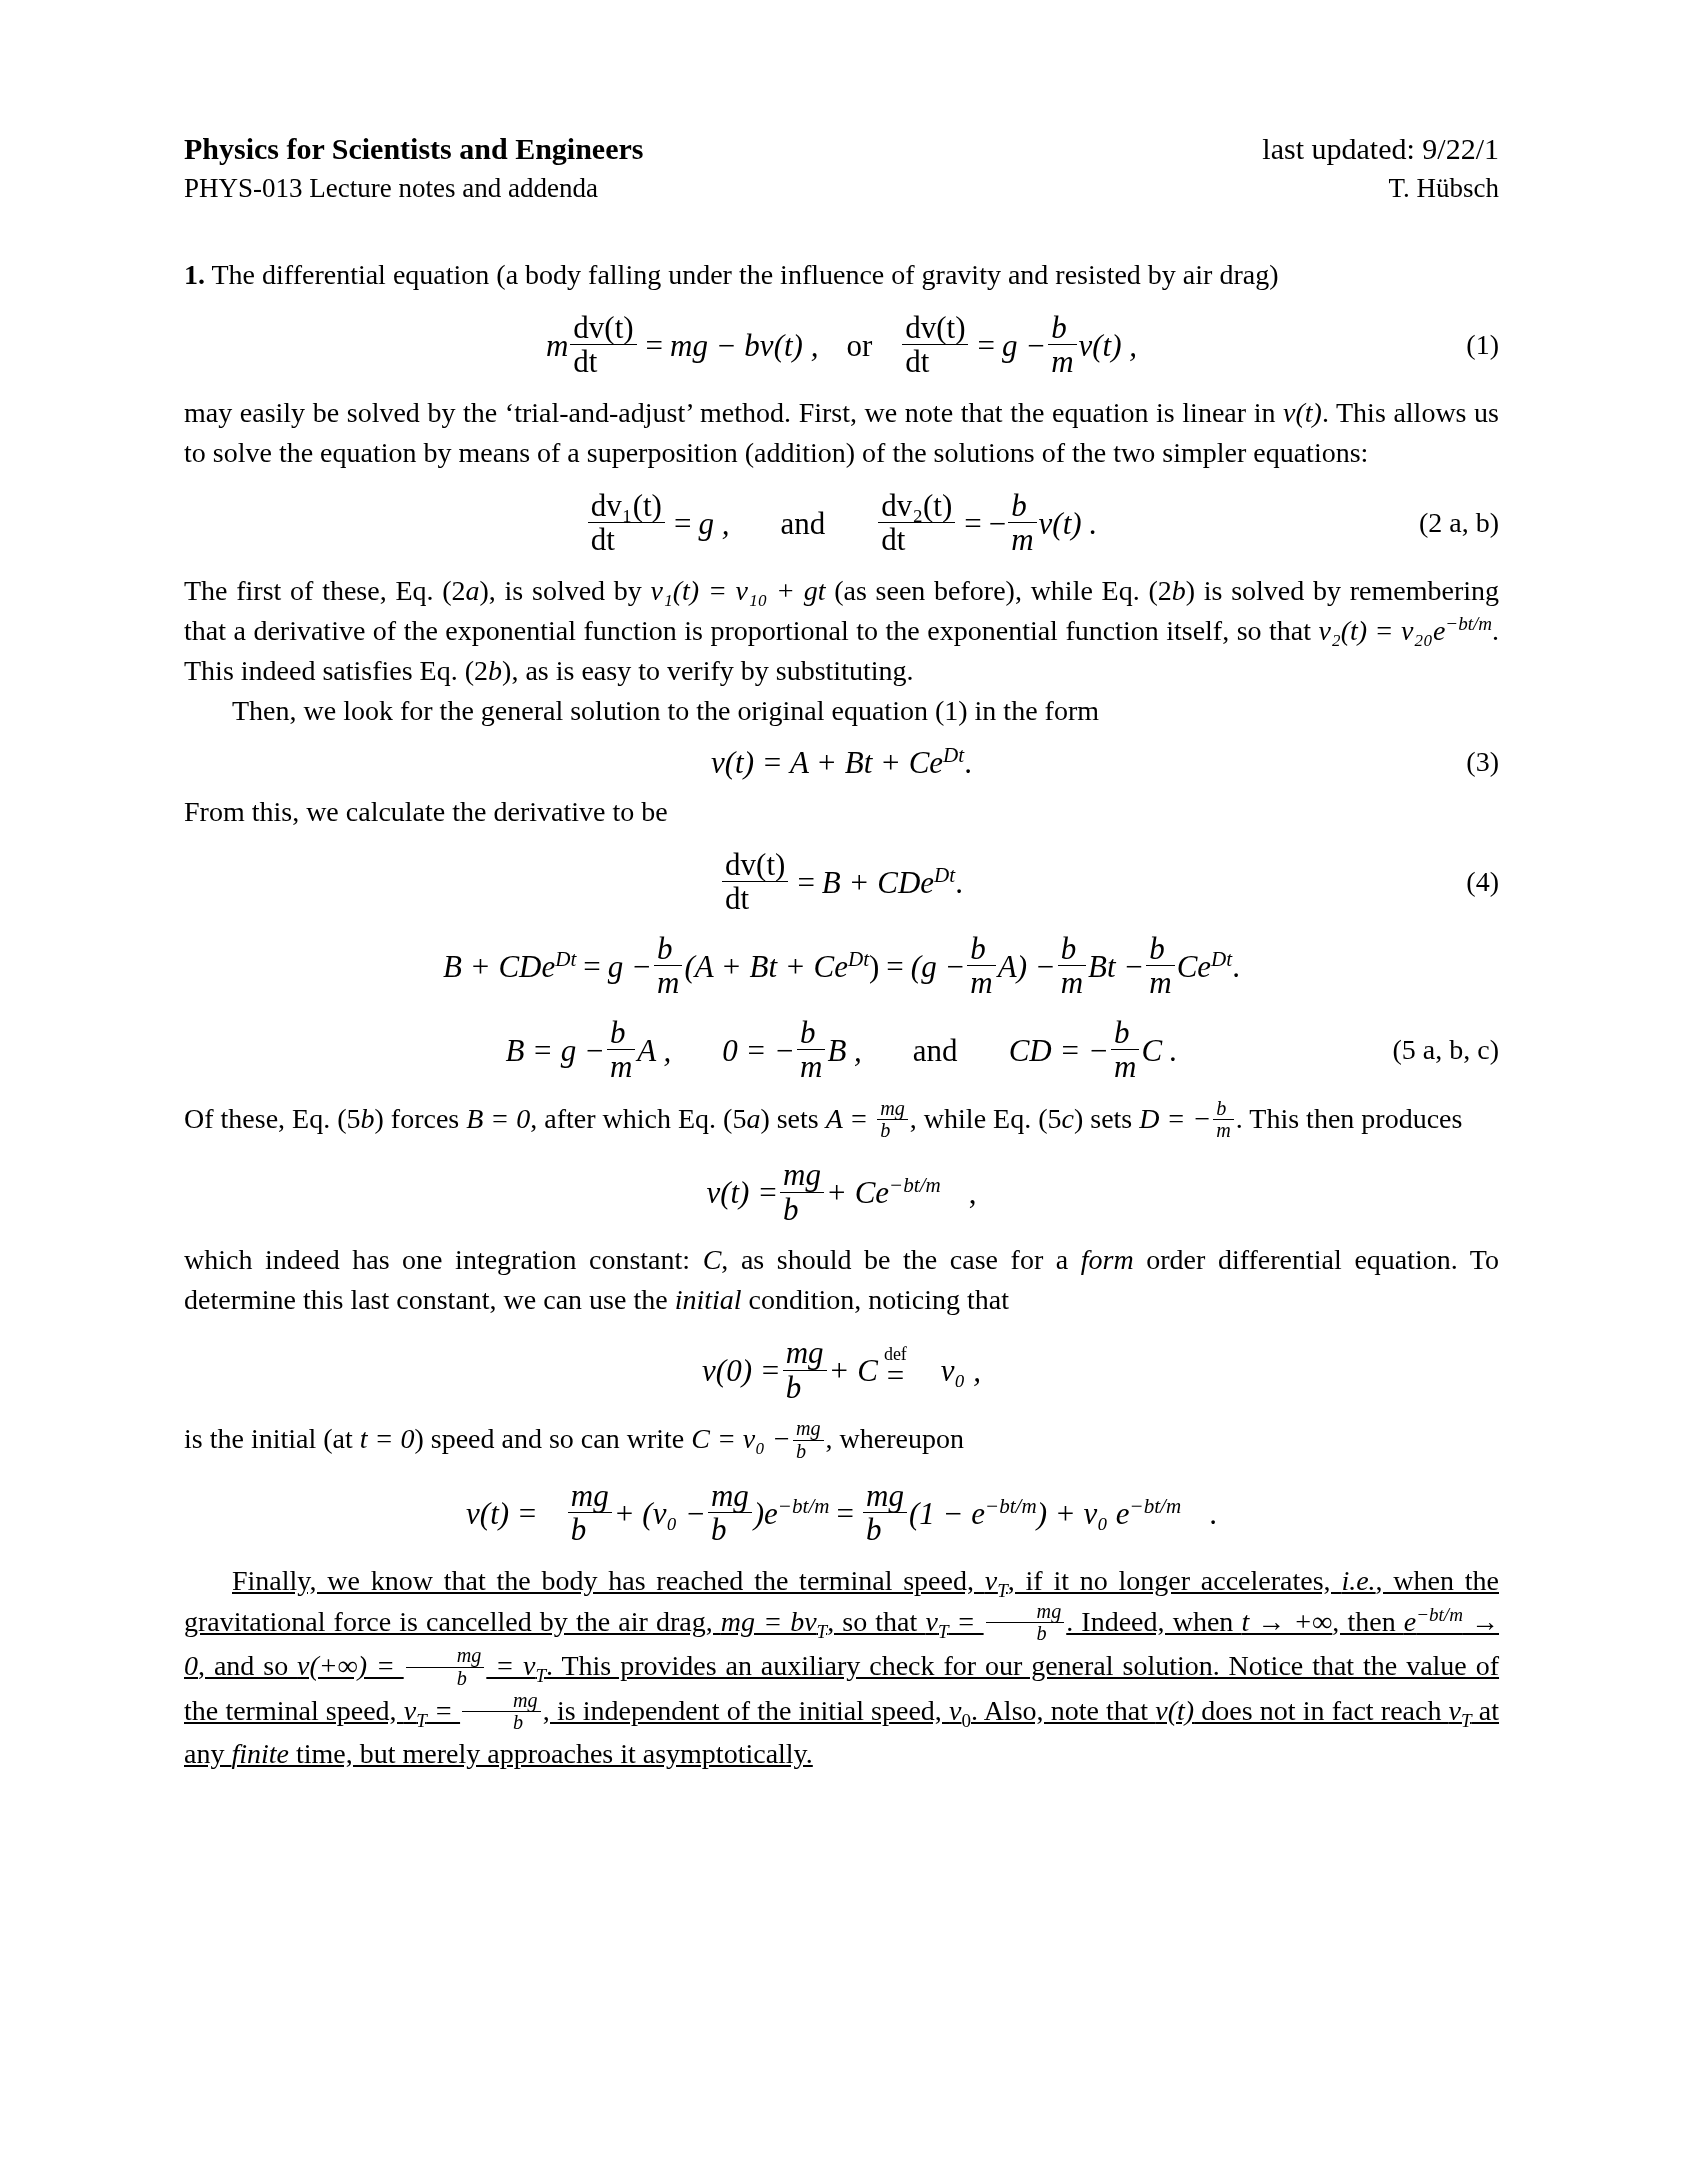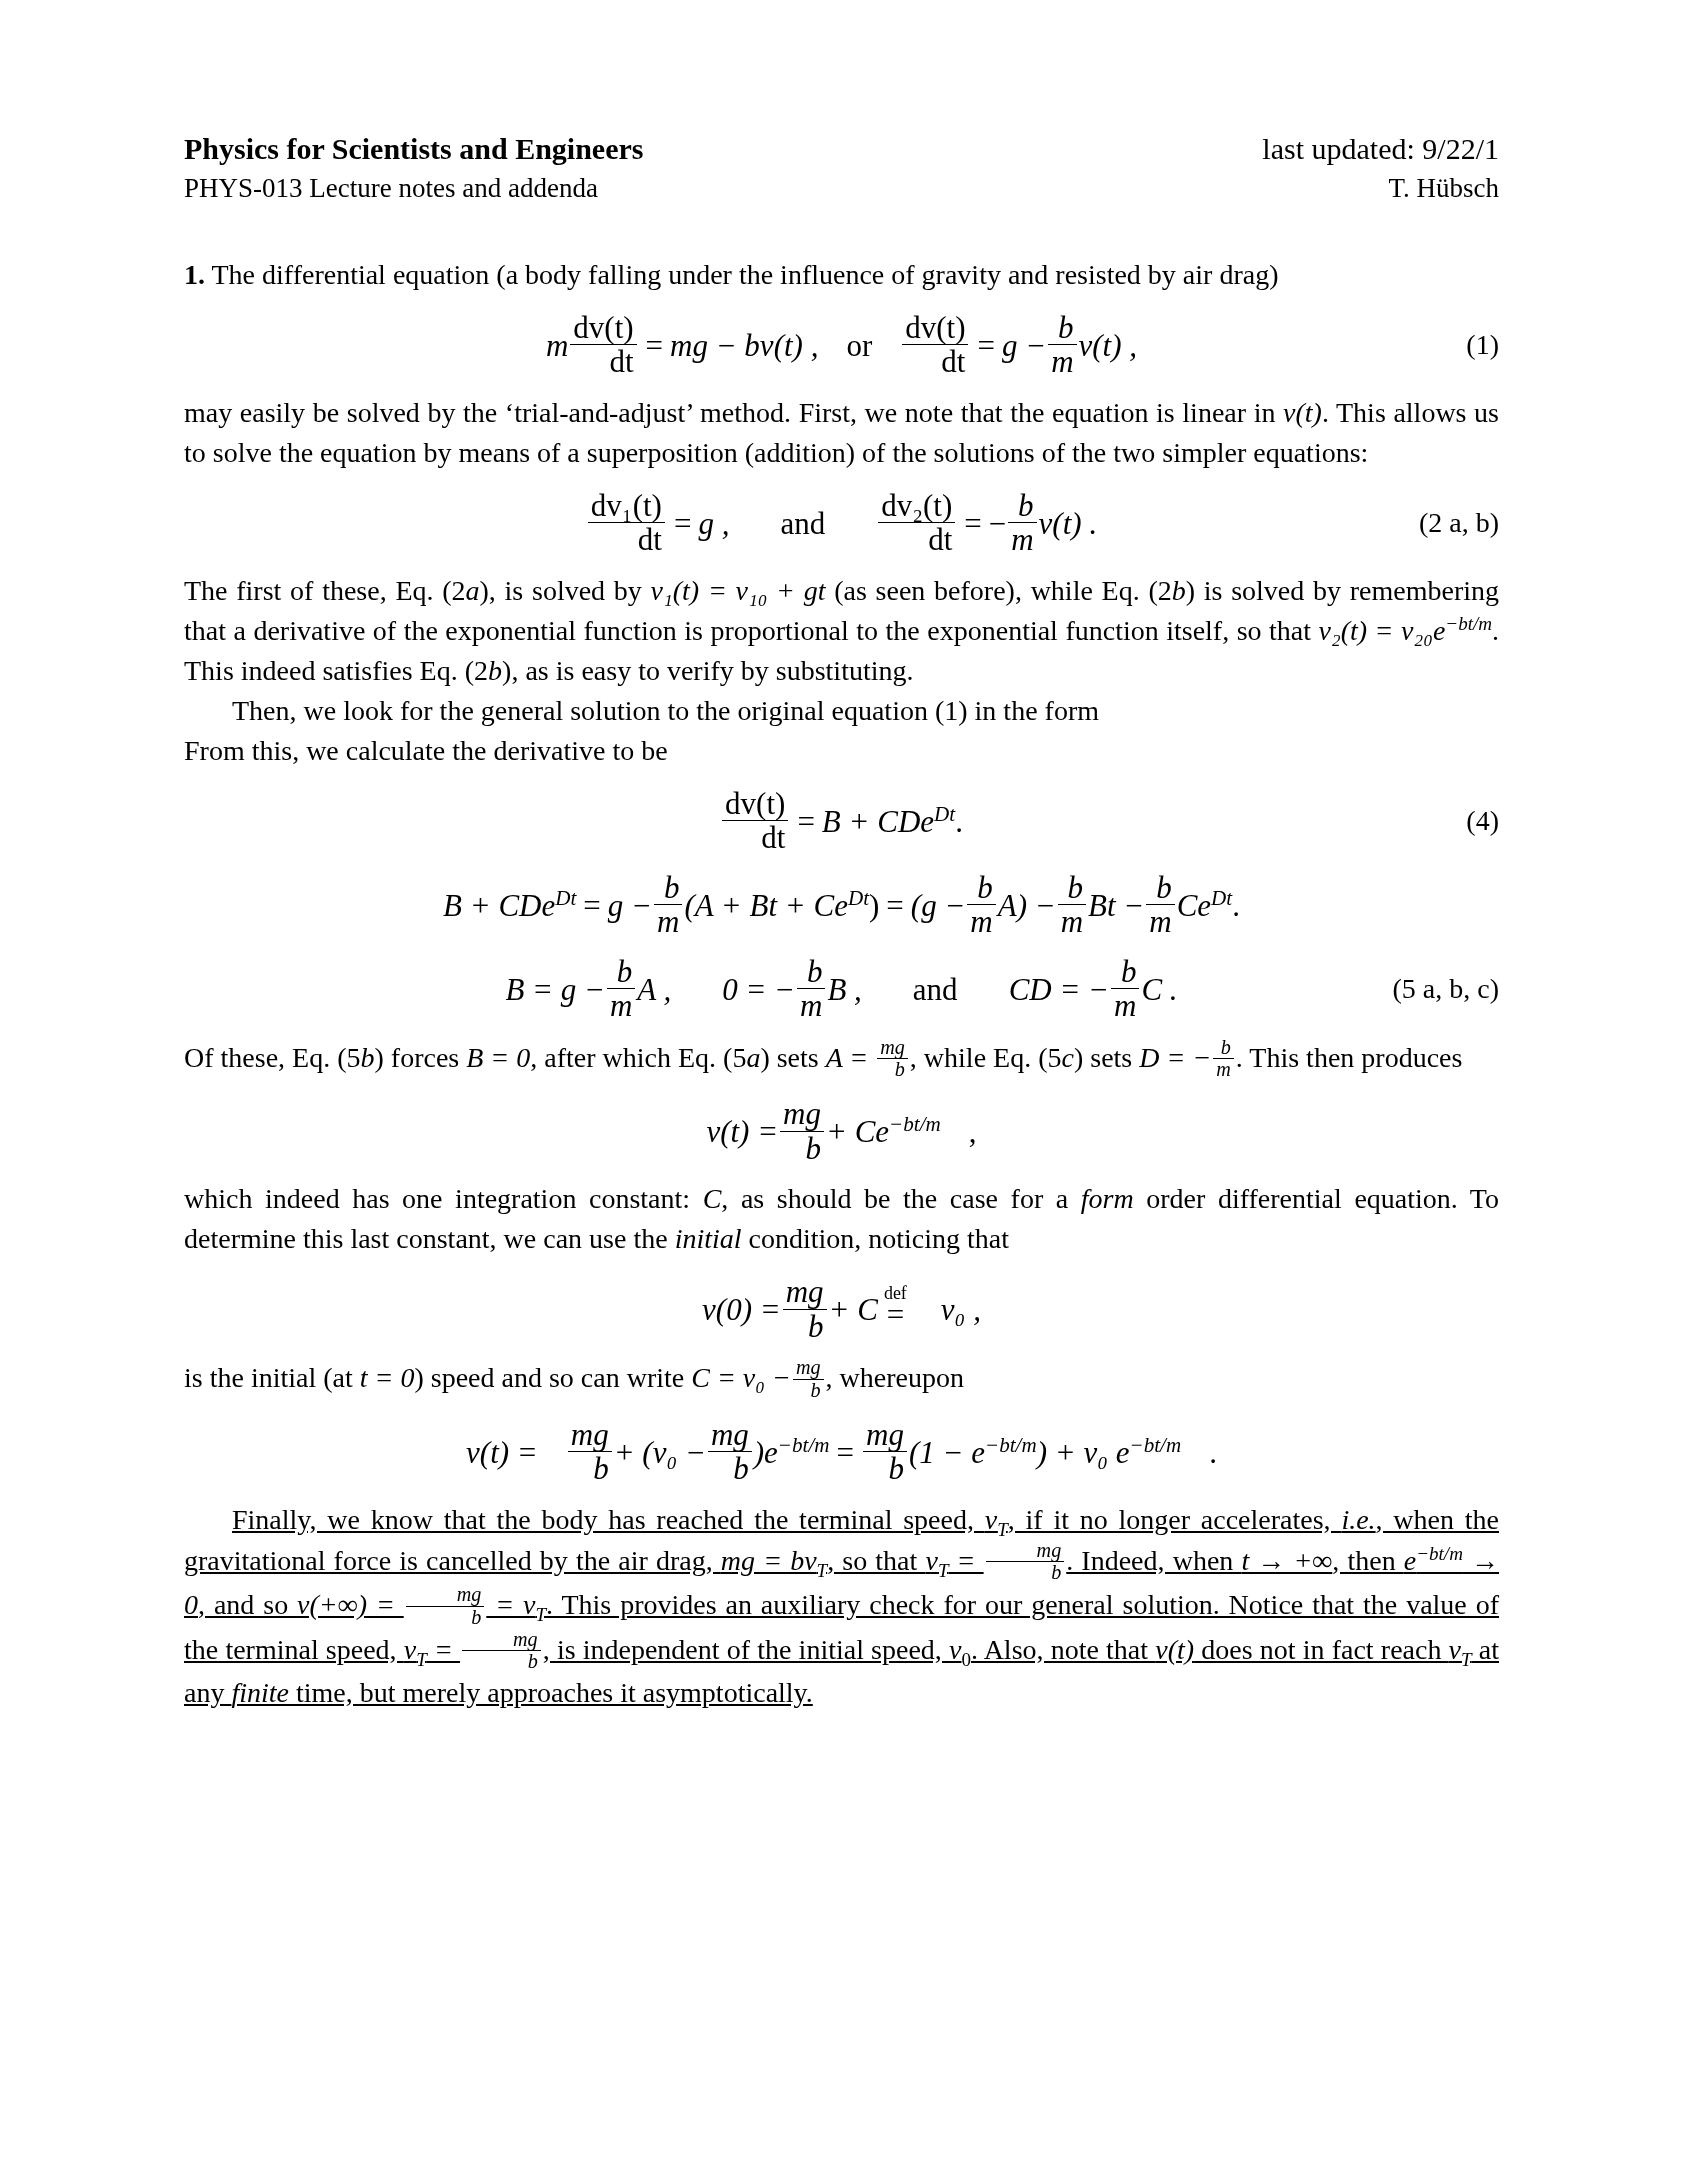--- a/index.html
+++ b/index.html
@@ -64,21 +64,21 @@
     font-size: 0.68em;
     line-height: 0;
     font-style: italic;
   }
   sub.r, sup.r { font-style: normal; }
 
   
   .frac {
     display: inline-block;
     vertical-align: -0.52em;
-    text-align: right;
+    text-align: left;
     font-style: italic;
     line-height: 1.08;
     margin: 0 2px;
   }
   .frac > .num { display: block; padding: 0 3px; }
   .frac > .den {
     display: block;
     border-top: 1.6px solid #000;
     padding: 0 3px;
   }
@@ -166,20 +166,26 @@
     </div>
 
     <p class="para">
       <span>The first of these, Eq. (2</span><span class="m">a</span><span>), is solved by </span><span class="m">v₁(t) = v₁₀ + gt</span><span> (as seen before), while Eq. (2</span><span class="m">b</span><span>) is solved by remembering that a derivative of the exponential function is proportional to the exponential function itself, so that </span><span class="m">v₂(t) = v₂₀e</span><sup>−bt/m</sup><span>. This indeed satisfies Eq. (2</span><span class="m">b</span><span>), as is easy to verify by substituting.</span>
     </p>
 
     <p class="para indent">
       <span>Then, we look for the general solution to the original equation (1) in the form</span>
     </p>
 
+    <div class="eqrow">
+      <span class="eqbody">
+        <span>v(t)  =  A + Bt + Ce</span><sup>Dt</sup><span class="opn">.</span>
+      </span>
+      <span class="tagno">(3)</span>
+    </div>
 
     <p class="para">
       <span>From this, we calculate the derivative to be</span>
     </p>
 
     <div class="eqrow">
       <span class="eqbody">
         <span class="frac"><span class="num dd">dv(t)</span><span class="den dd">dt</span></span><span class="op">=</span><span>B + CDe</span><sup>Dt</sup><span class="opn">.</span>
       </span>
       <span class="tagno">(4)</span>

